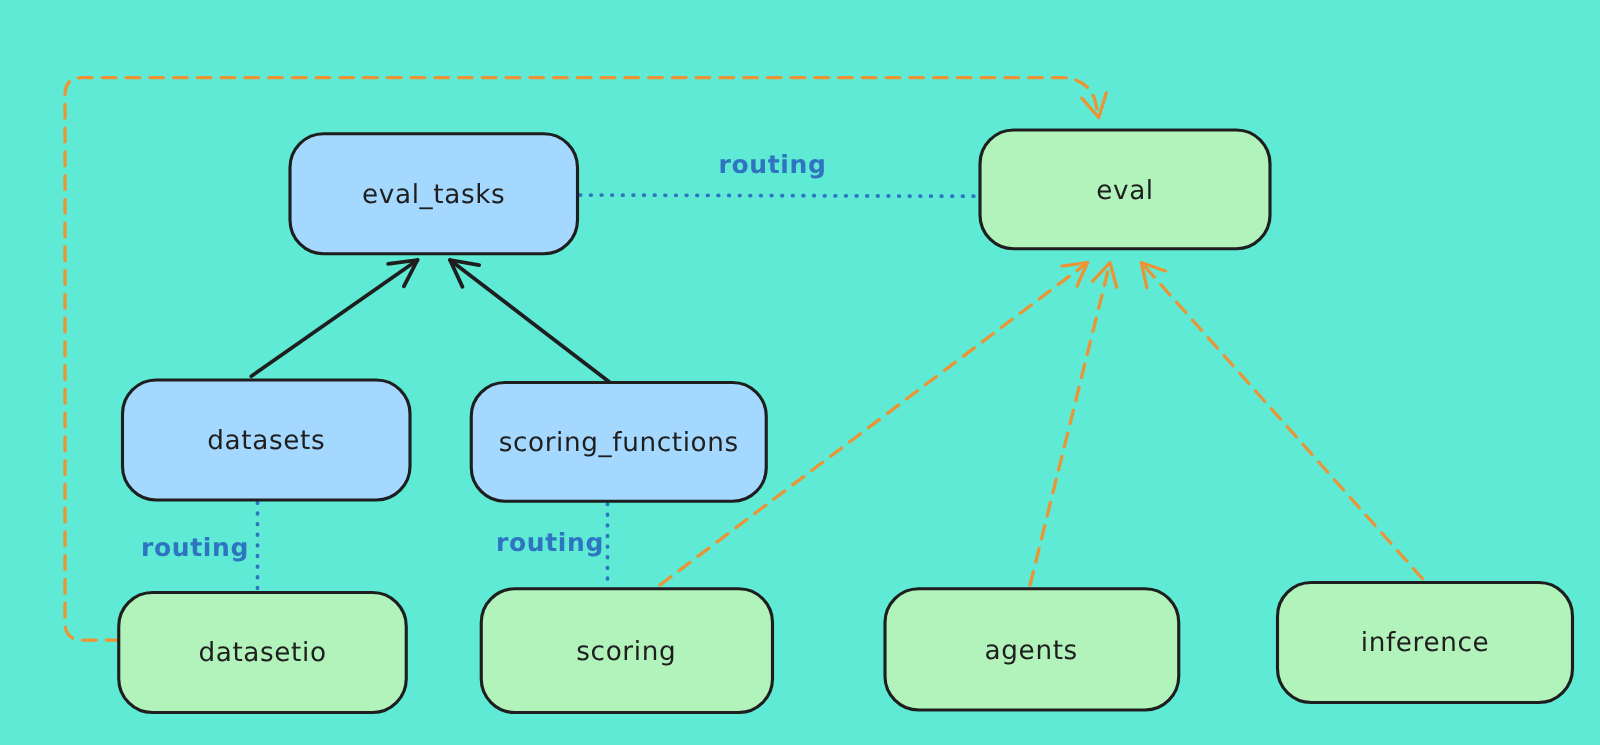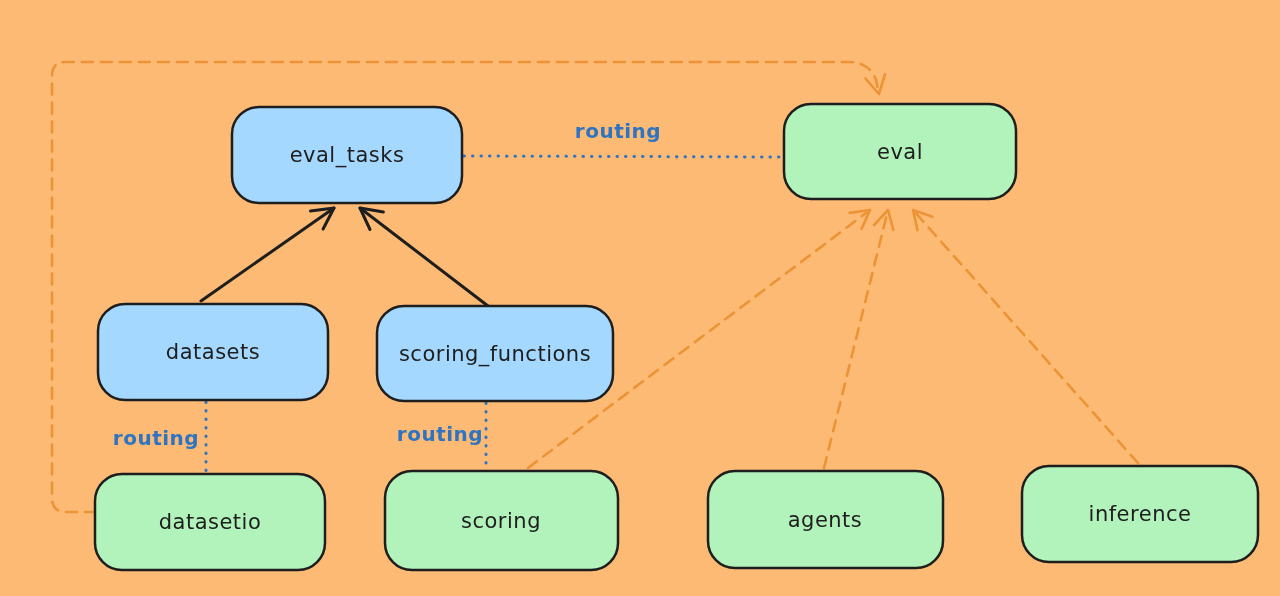--- a/index.html
+++ b/index.html
@@ -5,21 +5,21 @@
   html, body {
     margin: 0;
     padding: 0;
     background: #ffffff;
     font-family: "DejaVu Sans", "Liberation Sans", sans-serif;
   }
   .canvas {
     position: relative;
     width: 1280px;
     height: 596px;
-    background: #fdba74;
+    background: #5eead4;
     overflow: hidden;
   }
   svg { display: block; }
   .node-rect {
     stroke: #1e1e1e;
     stroke-width: 2.5;
   }
   .node-label {
     fill: #1e1e1e;
     font-size: 21px;

